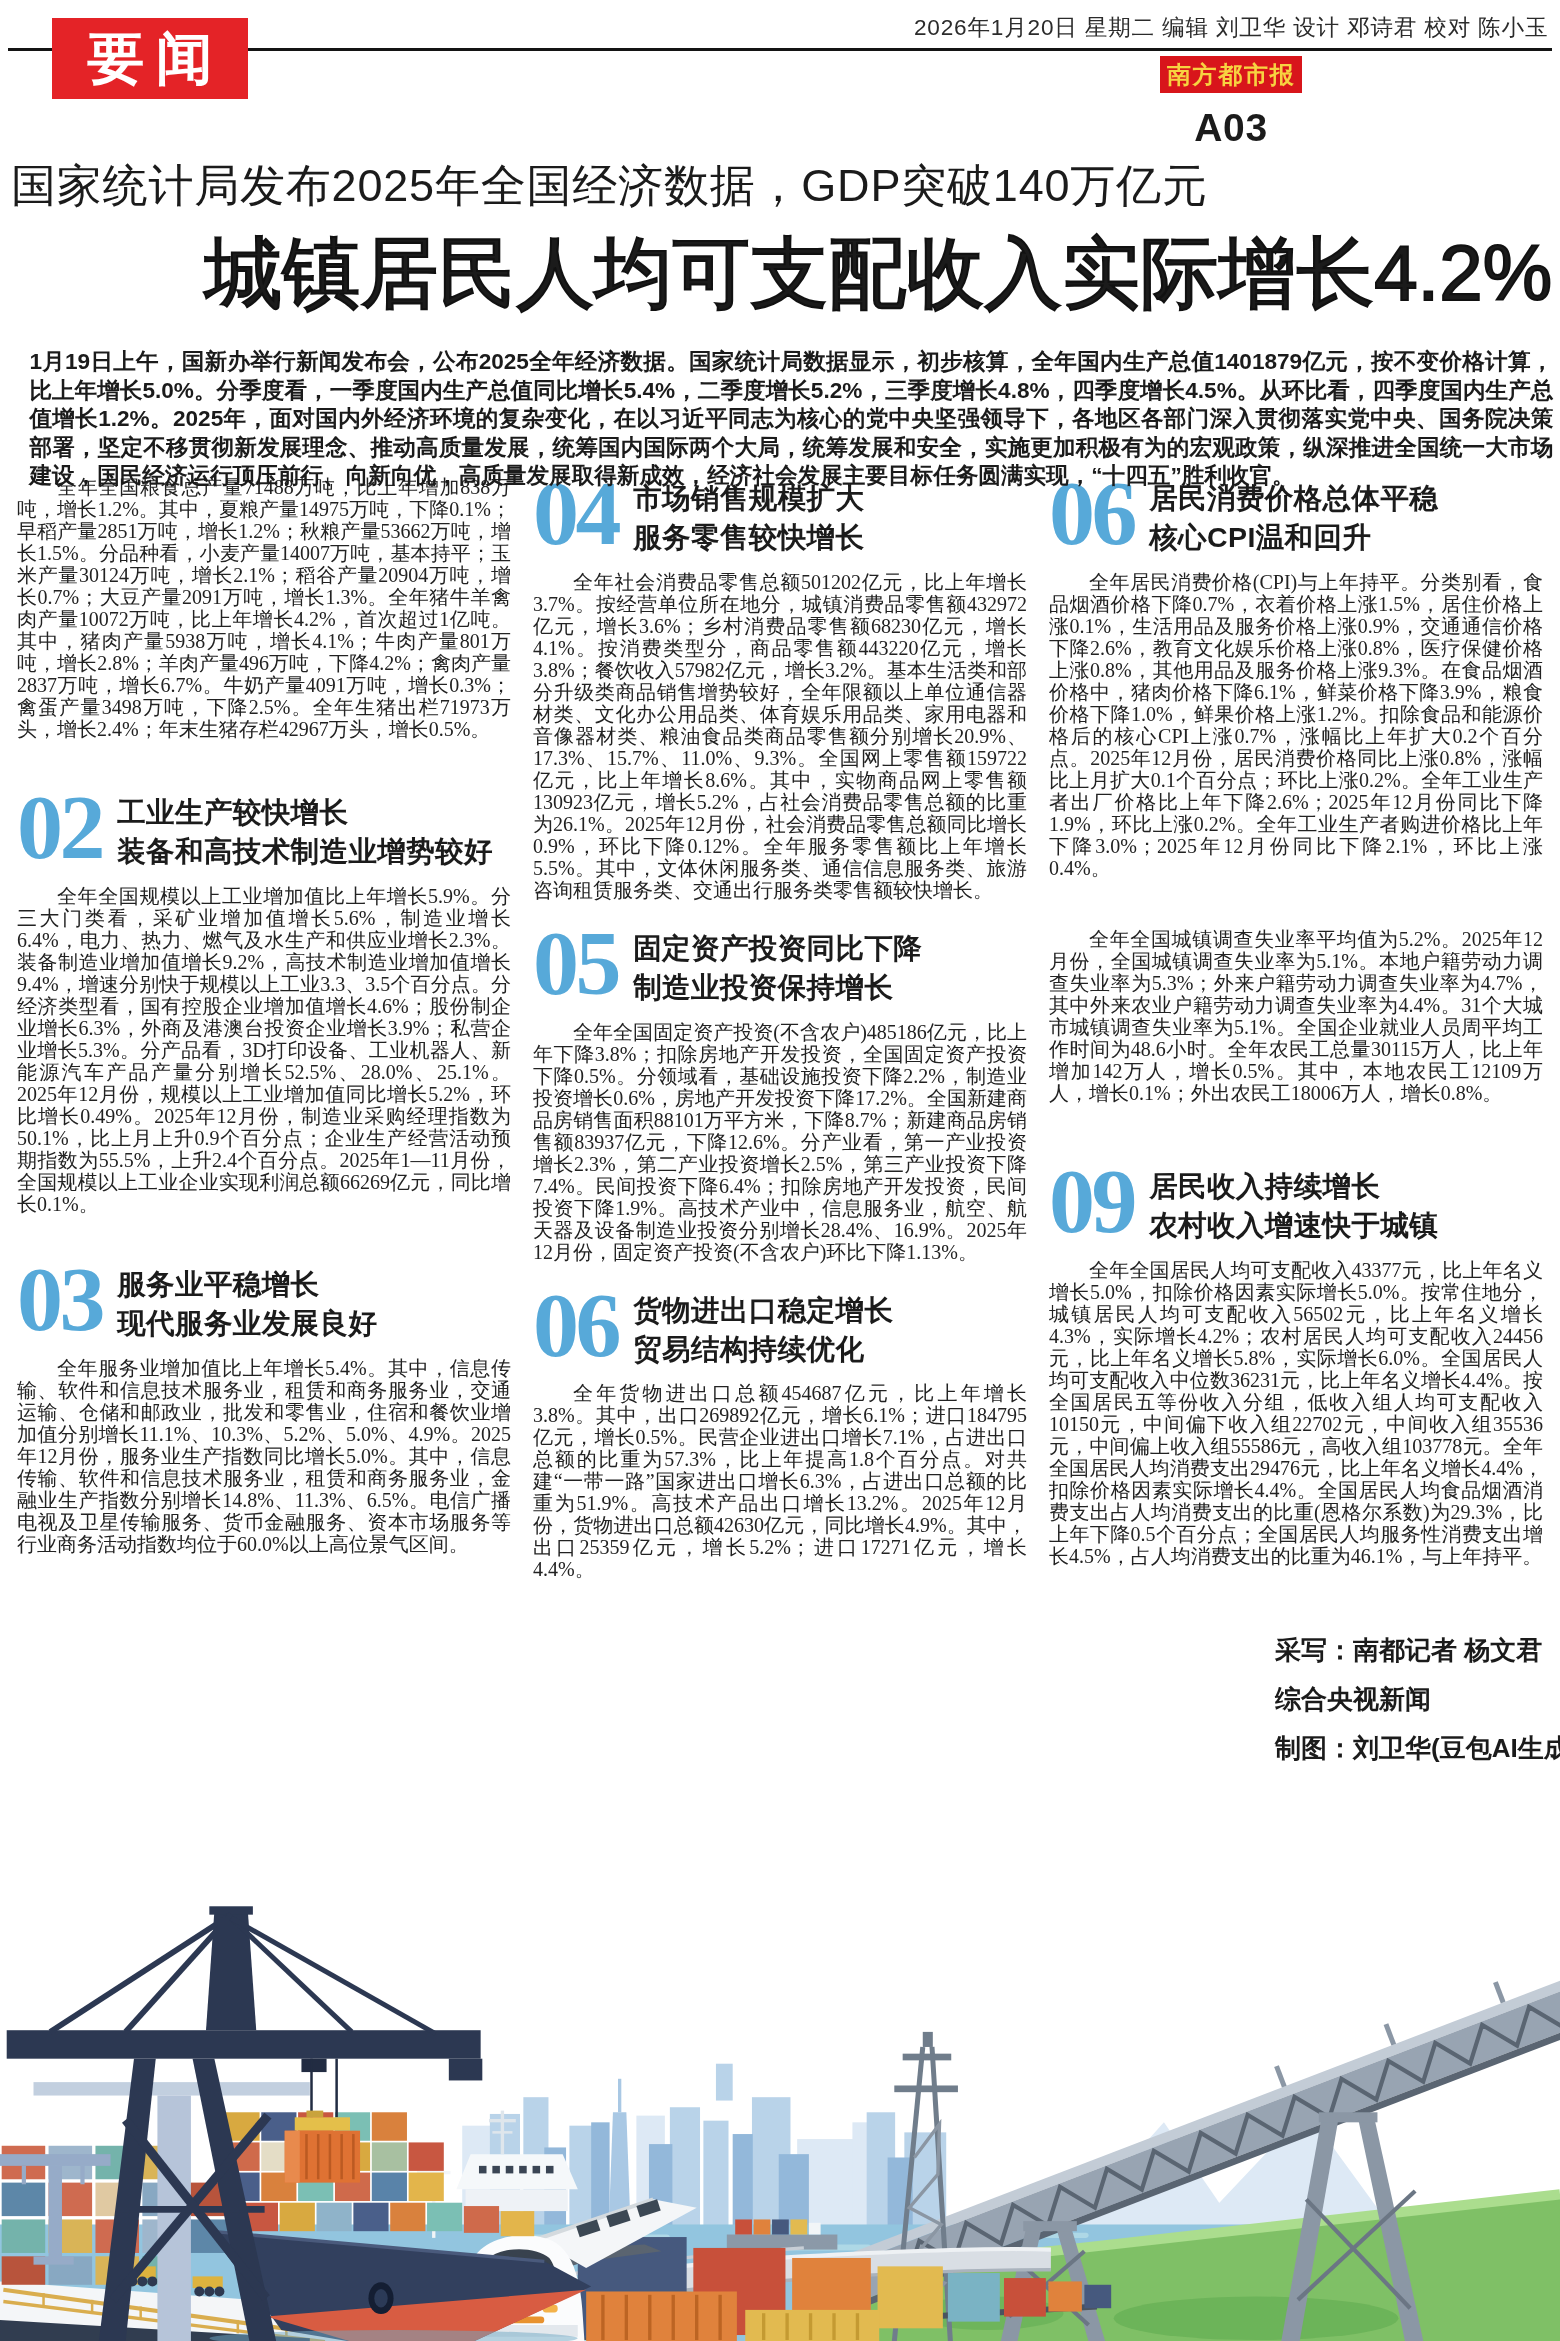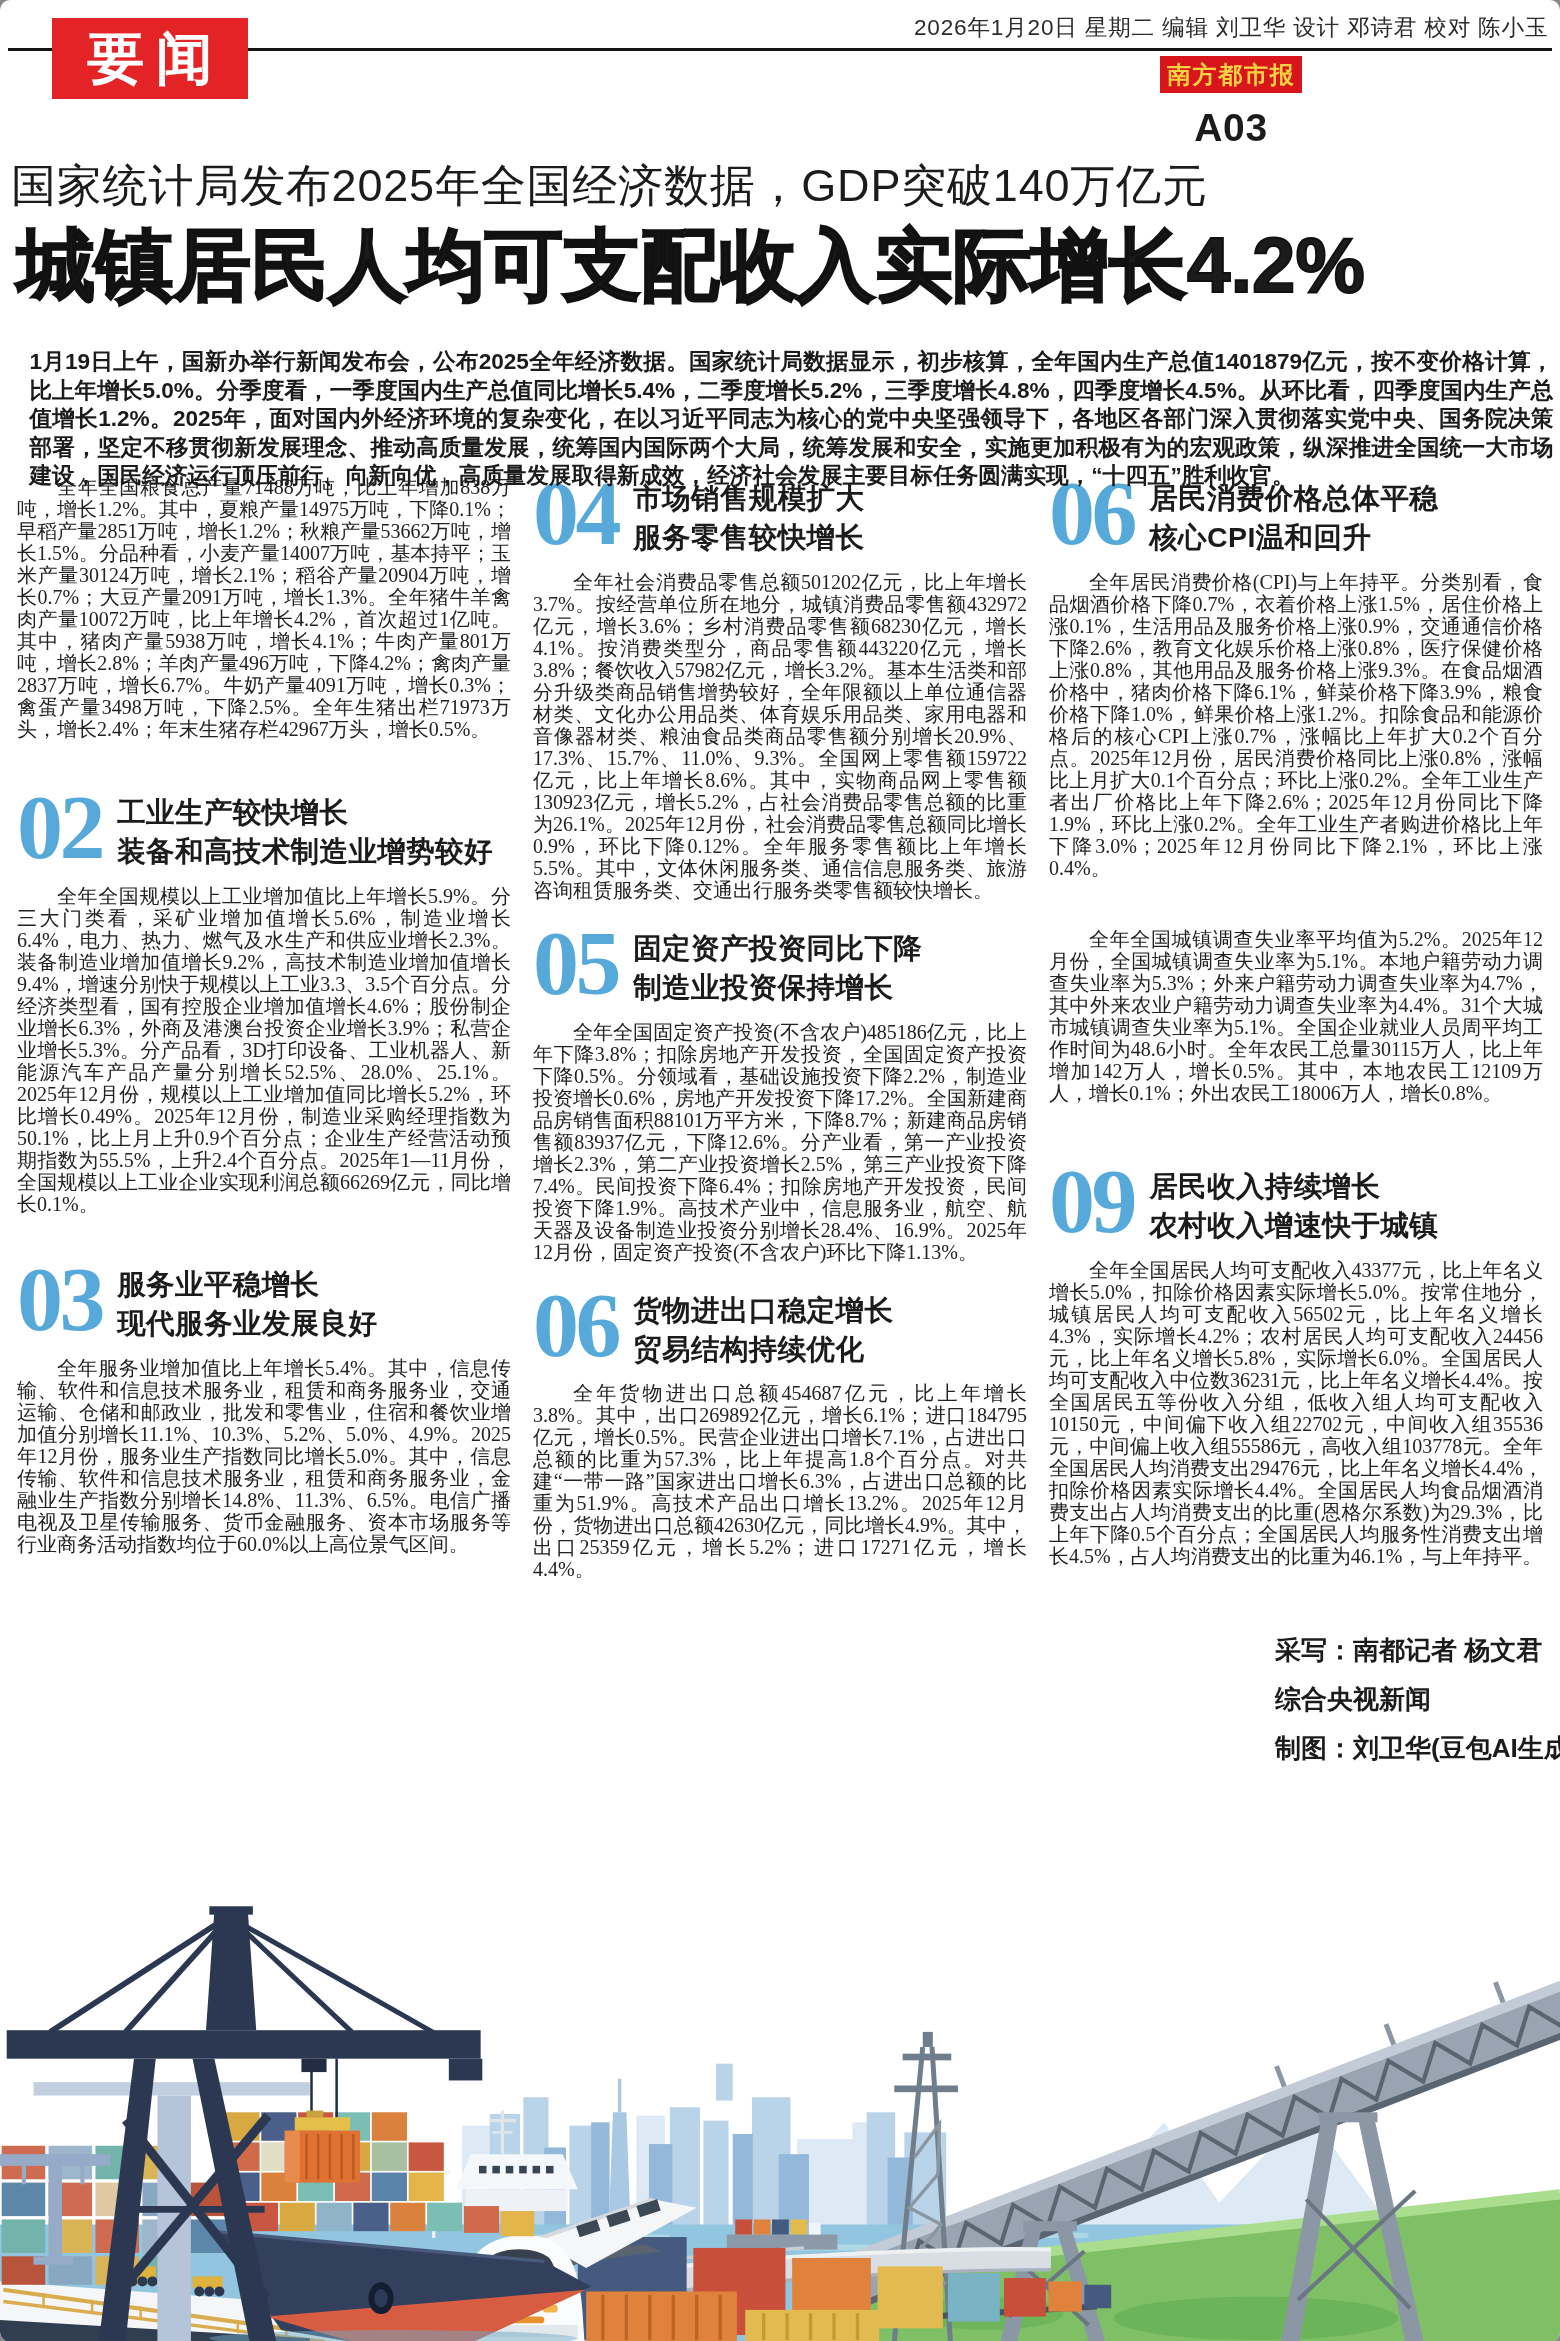--- a/index.html
+++ b/index.html
@@ -1,30 +1,30 @@
 <!DOCTYPE html>
 <html style="font-size:13.4px"><head>
 <meta charset="utf-8">
 <style>
   html,body{margin:0;padding:0;background:#888;}
   .page{position:relative;width:1560px;height:2342px;background:#ffffff;overflow:hidden;
-        font-family:"Liberation Sans",sans-serif;color:#1b1b1b;border-radius:10px;}
+        font-family:"Liberation Sans",sans-serif;color:#1b1b1b;}
   
   .hdr-rule{position:absolute;top:48px;left:8.4px;width:1544px;height:2.5px;background:#141414;z-index:3;}
   .badge{position:absolute;top:18.4px;left:52px;width:196px;height:81px;background:#e42327;z-index:4;
          display:flex;align-items:center;justify-content:center;}
   .badge span{color:#fff;font-size:57px;font-weight:900;letter-spacing:11.7px;text-indent:11.7px;line-height:1;}
   .hdr-right{position:absolute;top:11.7px;right:11.7px;display:flex;align-items:center;gap:13.4px;z-index:4;flex-direction:column;}
   .hdr-meta{font-size:22.6px;color:#2b2b2b;letter-spacing:0.8px;}
   .masthead{background:#d8151b;color:#f7d341;font-weight:900;font-size:24px;padding:2.5px 6.7px;letter-spacing:1.7px;}
   .pageno{font-size:39px;font-weight:900;letter-spacing:0.8px;}
   
   .kicker{position:absolute;top:156px;left:11px;font-size:45px;font-weight:400;letter-spacing:0.8px;z-index:3;}
-  .headline{position:absolute;top:214px;left:17px;width:1527px;margin:0;font-size:78px;font-weight:700;
-            letter-spacing:0px;-webkit-text-stroke:2.1px #111;white-space:nowrap;z-index:3;}
+  .headline{position:absolute;top:214px;left:17px;width:1527px;margin:8px;font-size:78px;font-weight:400;
+            letter-spacing:0px;-webkit-text-stroke:2.1px #111;white-space:nowrap;z-index:3;text-align:right;}
   .intro{position:absolute;top:337px;left:18.4px;width:1524px;margin:11px;font-size:22.6px;font-weight:700;
          line-height:28.5px;text-align:justify;z-index:3;}
   
   .columns{position:absolute;top:476px;left:17px;width:1527px;display:flex;gap:22px;z-index:2;}
   .col{width:494px;flex:0 0 494px;}
   .sec-head{display:flex;gap:15px;margin-bottom:13.4px;align-items:flex-start;}
   .num{font-family:"Liberation Serif","DejaVu Serif",serif;font-size:92px;line-height:0.82;font-weight:700;
        color:#57a9d9;letter-spacing:-3.4px;}
   .titles{padding-top:3.4px;font-size:28.5px;font-weight:900;line-height:39px;letter-spacing:0.4px;}
   .body{margin:0;font-family:"Liberation Serif","DejaVu Serif",serif;font-size:20px;line-height:22px;

